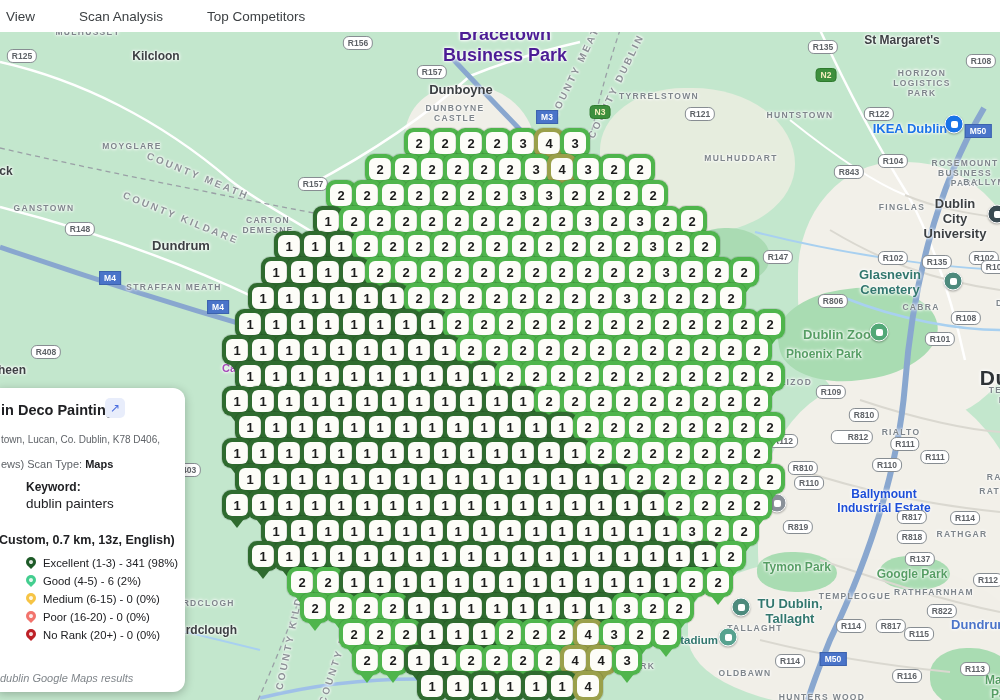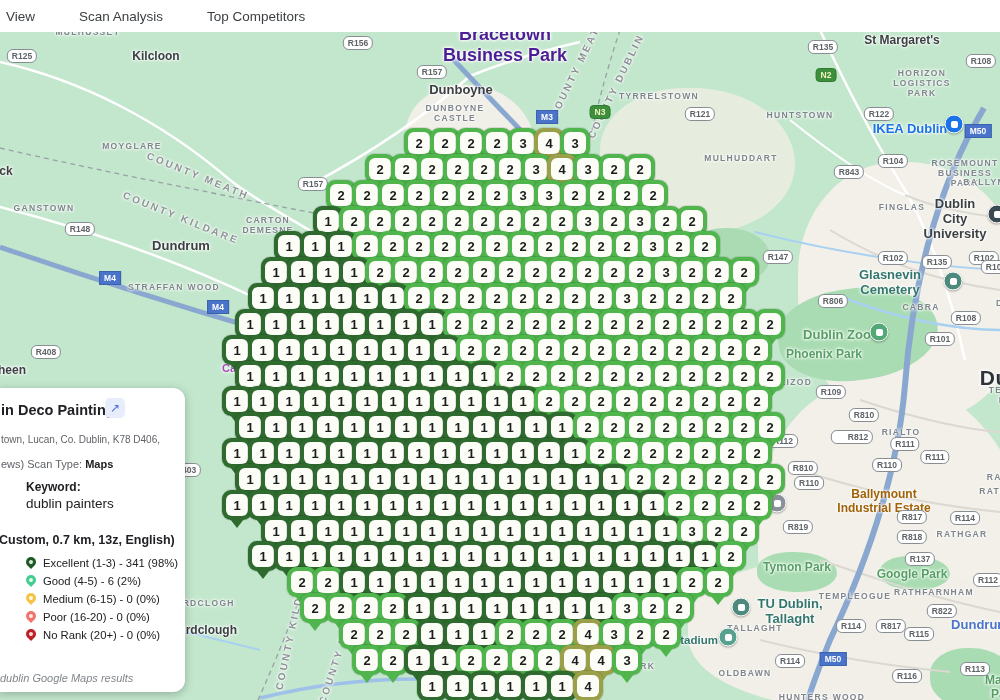--- a/index.html
+++ b/index.html
@@ -17,21 +17,21 @@
   .lbl{position:absolute;z-index:2;transform:translate(-50%,-50%);white-space:pre-line;text-align:center;
     text-shadow:0 0 2px #fff,0 0 3px #fff,0 0 4px #fff;line-height:1.15;}
   .lbl.town{color:#3c4043;font-size:12px;font-weight:700;}
   .lbl.townblue{color:#4b74c9;font-size:13px;font-weight:700;}
   .lbl.city{color:#2f3337;font-size:21px;font-weight:700;letter-spacing:.5px;}
   .lbl.area{color:#7e858b;font-size:8.5px;font-weight:700;letter-spacing:1.3px;}
   .lbl.biz{color:#4c1d95;font-size:18px;font-weight:700;}
   .lbl.county{color:#8d9297;font-size:10px;font-weight:700;letter-spacing:2.5px;white-space:nowrap;}
   .lbl.park{color:#569e64;font-size:11px;font-weight:700;}
   .lbl.poi{color:#32776e;font-size:11.5px;font-weight:700;}
-  .lbl.poigray{color:#a16207;font-size:12px;font-weight:700;}
+  .lbl.poigray{color:#1d4ed8;font-size:12px;font-weight:700;}
   .lbl.blue{color:#1a73e8;font-size:13px;font-weight:700;}
   .lbl.purple{color:#a44bb8;font-size:11px;font-weight:700;}
   
   .shield{position:absolute;z-index:3;transform:translate(-50%,-50%);font-size:8.5px;font-weight:700;
     padding:1px 4px;border-radius:6px;white-space:nowrap;}
   .shield.r{background:#fff;border:1px solid #878d92;color:#5f6368;}
   .shield.m{background:#4a74c9;border:1px solid #3c62ad;color:#fff;border-radius:0;}
   .shield.n{background:#3d8f3d;border:1px solid #2e7a2e;color:#f4efbe;border-radius:4px;}
   
   .poiicon{position:absolute;z-index:3;width:17px;height:17px;border-radius:50%;
@@ -114,21 +114,21 @@
 
     <div id="labels-layer">
         <div class="lbl area" style="left: 88px; top: 33px;">MULHUSSEY</div>
         <div class="lbl town" style="left: 156px; top: 57px;">Kilcloon</div>
         <div class="lbl area" style="left: 132px; top: 147px;">MOYGLARE</div>
         <div class="lbl town" style="left: 6px; top: 172px;">ck</div>
         <div class="lbl area" style="left: 44px; top: 209px;">GANSTOWN</div>
         <div class="lbl county" style="left: 198px; top: 176px; transform: translate(-50%, -50%) rotate(22deg);">COUNTY MEATH</div>
         <div class="lbl county" style="left: 181px; top: 218px; transform: translate(-50%, -50%) rotate(22deg);">COUNTY KILDARE</div>
         <div class="lbl town" style="left: 181px; top: 246px; font-size: 13px;">Dundrum</div>
-        <div class="lbl area" style="left: 174px; top: 288px;">STRAFFAN WOOD</div>
+        <div class="lbl area" style="left: 174px; top: 288px;">STRAFFAN MEATH</div>
         <div class="lbl area" style="left: 268px; top: 226px;">CARTON
 DEMESNE</div>
         <div class="lbl town" style="left: 12px; top: 371px;">heen</div>
         <div class="lbl purple" style="left: 229px; top: 368px;">Ca</div>
         <div class="lbl area" style="left: 205px; top: 604px;">ARDCLOGH</div>
         <div class="lbl town" style="left: 207px; top: 631px;">Ardclough</div>
         <div class="lbl county" style="left: 292px; top: 629px; transform: translate(-50%, -50%) rotate(-78deg);">COUNTY KILDARE</div>
         <div class="lbl county" style="left: 340px; top: 649px; transform: translate(-50%, -50%) rotate(-72deg);">COUNTY DUBLIN</div>
         <div class="lbl biz" style="left: 505px; top: 45px;">Bracetown
 Business Park</div>

